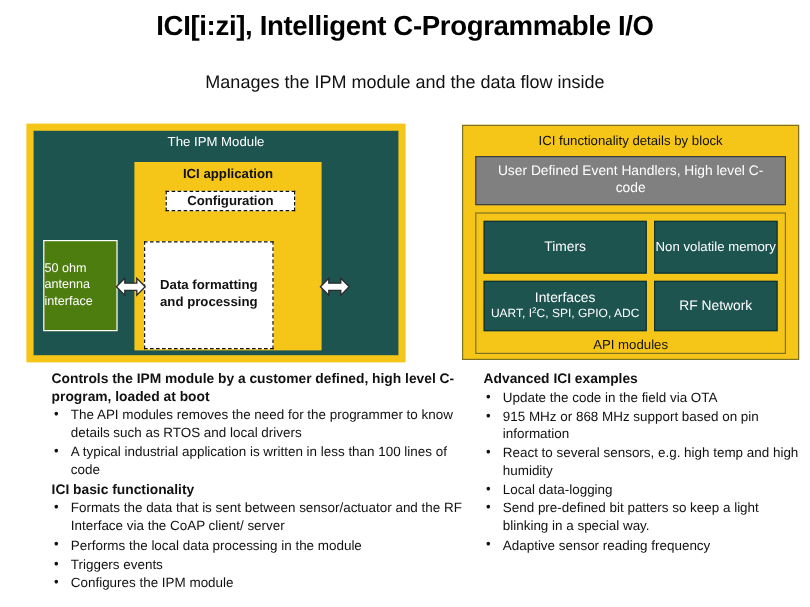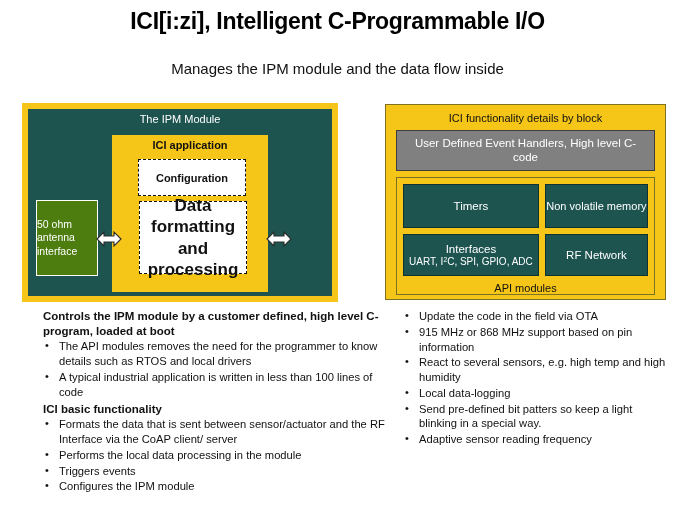--- a/index.html
+++ b/index.html
@@ -69,43 +69,43 @@
     position: absolute;
     left: 0; top: 4px; width: 100%;
     text-align: center;
     color: #111111;
     font-size: 11px;
     font-weight: bold;
   }
   #configuration-box {
     position: absolute;
     left: 26px; top: 24px;
-    width: 108px; height: 37px;
+    width: 108px; height: 17px;
     background: #ffffff;
     border: 1.6px dashed #111111;
     box-sizing: border-box;
     display: flex;
     align-items: center;
     justify-content: center;
     font-size: 11px;
     font-weight: bold;
     color: #111111;
   }
   #data-formatting-box {
     position: absolute;
-    left: 27px; top: 66px;
-    width: 108px; height: 73px;
+    left: 8px; top: 66px;
+    width: 108px; height: 90px;
     background: #ffffff;
     border: 1.6px dashed #111111;
     box-sizing: border-box;
     display: flex;
     align-items: center;
     justify-content: center;
     text-align: center;
-    font-size: 17px;
+    font-size: 11px;
     font-weight: bold;
     line-height: 1.25;
     color: #111111;
     padding: 0 3px;
   }
   #antenna-box {
     position: absolute;
     left: 8px; top: 91px;
     width: 62px; height: 76px;
     background: #4d7c0f;
@@ -309,20 +309,21 @@
   <p class="head">ICI basic functionality</p>
   <ul class="bullets">
     <li>Formats the data that is sent between sensor/actuator and the RF Interface via the CoAP client/ server</li>
     <li>Performs the local data processing in the module</li>
     <li>Triggers events</li>
     <li>Configures the IPM module</li>
   </ul>
 </div>
 
 <div id="right-text">
+  <p class="head">Advanced ICI examples</p>
   <ul class="bullets">
     <li>Update the code in the field via OTA</li>
     <li>915 MHz or 868 MHz support based on pin information</li>
     <li>React to several sensors, e.g. high temp and high humidity</li>
     <li>Local data-logging</li>
     <li>Send pre-defined  bit patters so keep a light blinking in a special way.</li>
     <li>Adaptive sensor reading frequency</li>
   </ul>
 </div>
 

